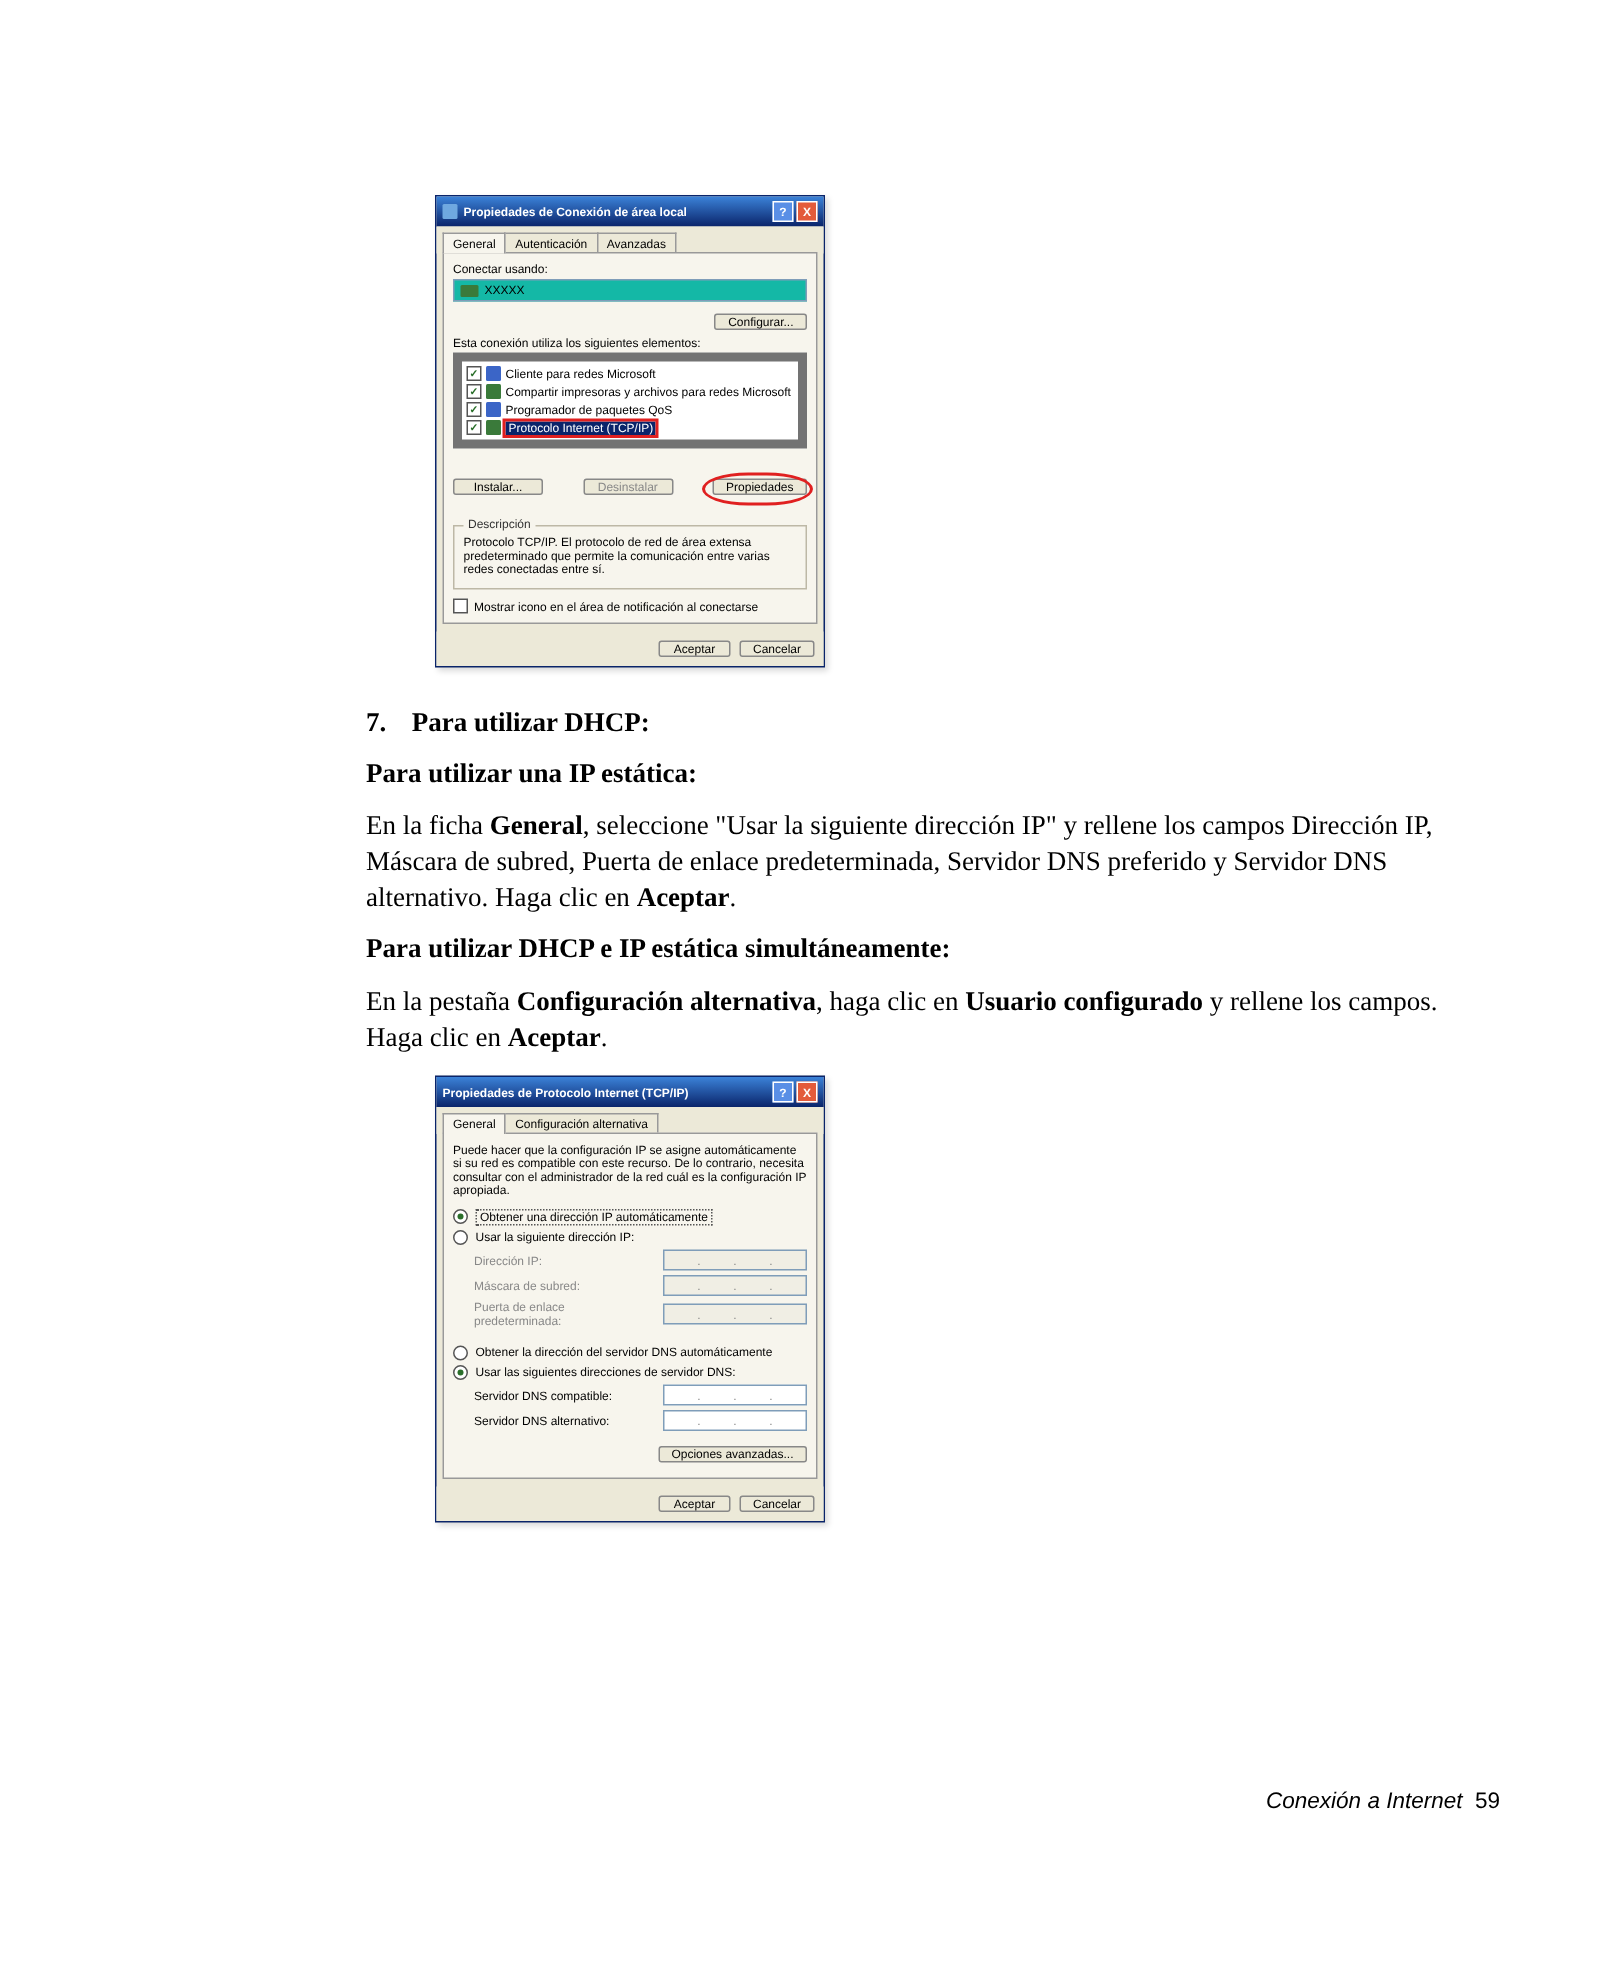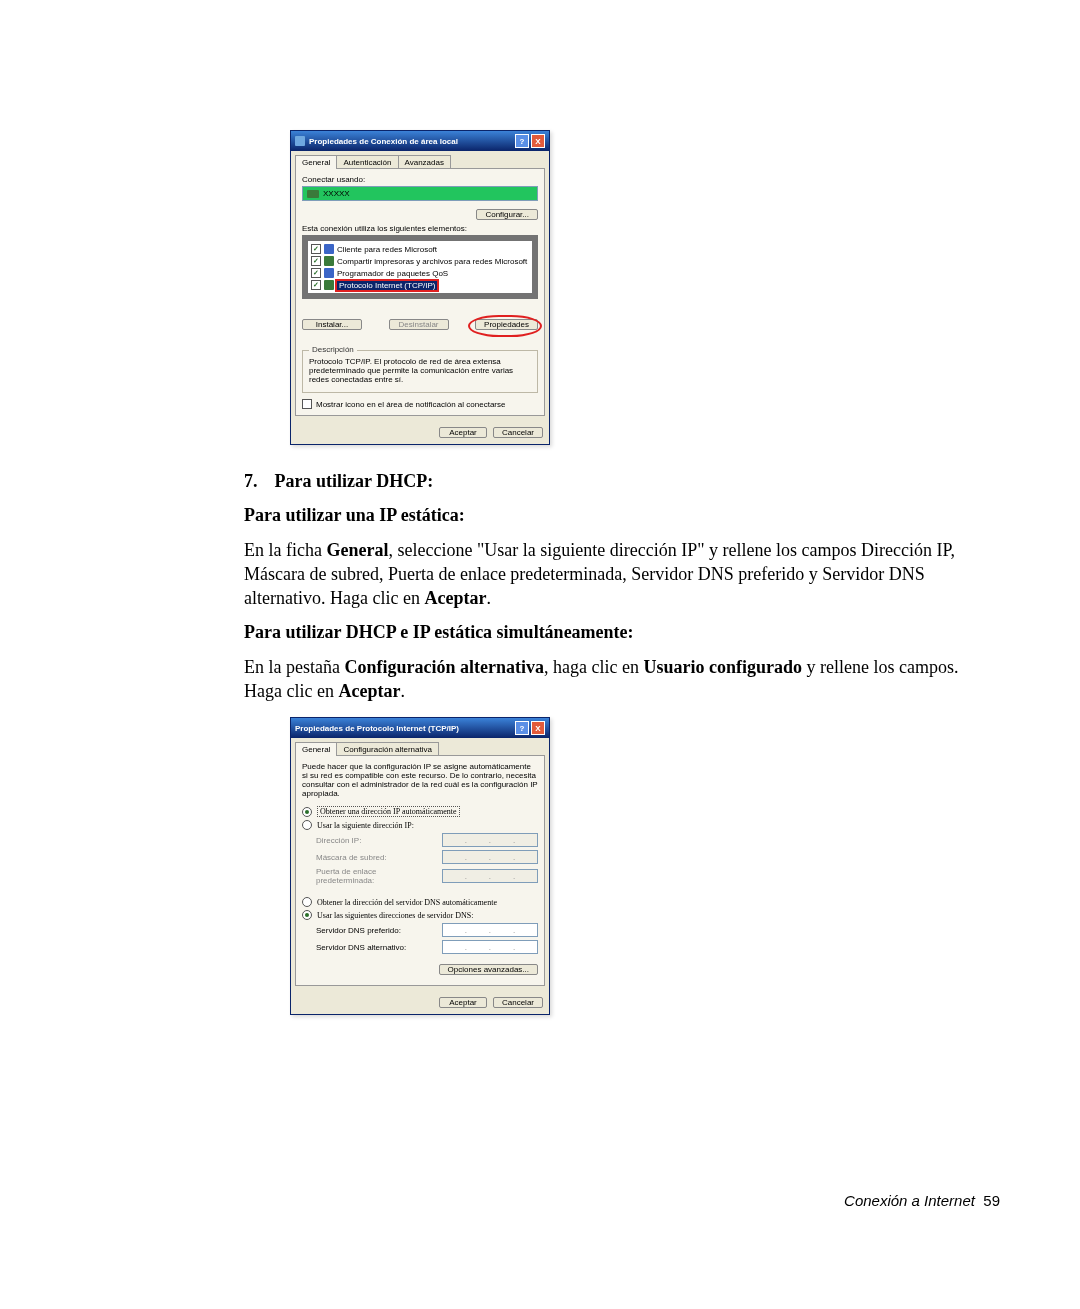--- a/index.html
+++ b/index.html
@@ -68,21 +68,21 @@
   .tabbody {
     background: #f7f5ed;
     border: 1px solid #999;
     margin: 0 4px 4px 4px;
     padding: 6px;
     position: relative;
     top: -1px;
   }
   .inputbox {
     border: 1px solid #7f9db9;
-    background: #22c55e;
+    background: #14b8a6;
     padding: 2px 4px;
     display: flex;
     align-items: center;
     gap: 4px;
     margin: 2px 0 8px 0;
   }
   .nic-icon {
     width: 12px; height: 8px; background: #3a7a3a; border-radius: 1px;
   }
   .btnrow { display: flex; justify-content: flex-end; gap: 6px; margin: 4px 0; }
@@ -154,21 +154,21 @@
   .instr .step-num { font-weight: bold; display:inline-block; width: 26px;}
   .instr .step-title { font-weight: bold; }
   .instr p { margin: 2px 0 10px 0; }
   .indent { margin-left: 26px; }
 
   .chk-plain {
     display: inline-flex; align-items:center; gap:4px; margin-top: 6px;
   }
 
   
-  .radio-row { display:flex; align-items:center; gap:5px; margin: 3px 0; font-family: Liberation Serif, serif;}
+  .radio-row { display:flex; align-items:flex-start; gap:5px; margin: 3px 0;}
   .radio {
     width: 10px; height: 10px; border: 1px solid #555; border-radius: 50%;
     display:inline-flex; align-items:center; justify-content:center; background:#fff;
   }
   .radio.on::after { content:""; width:4px; height:4px; background:#2a6f2a; border-radius:50%; }
   .dotted-sel { border: 1px dotted #555; padding: 0 2px; }
   .field-row { display:flex; align-items:center; gap:6px; margin:3px 0 3px 14px;}
   .field-label { color:#888; flex: 0 0 120px; }
   .field-label.enabled { color:#000; }
   .ipbox {
@@ -336,21 +336,21 @@
 
       <div class="radio-row">
         <span class="radio"></span>
         <span>Obtener la dirección del servidor DNS automáticamente</span>
       </div>
       <div class="radio-row">
         <span class="radio on"></span>
         <span>Usar las siguientes direcciones de servidor DNS:</span>
       </div>
       <div class="field-row">
-        <span class="field-label enabled">Servidor DNS preferido:</span>
+        <span class="field-label enabled">Servidor DNS compatible:</span>
         <span class="ipbox">
             <span class="ipdot">.</span>
             <span class="ipdot">.</span>
             <span class="ipdot">.</span>
           </span>
       </div>
       <div class="field-row">
         <span class="field-label enabled">Servidor DNS alternativo:</span>
         <span class="ipbox">
             <span class="ipdot">.</span>

